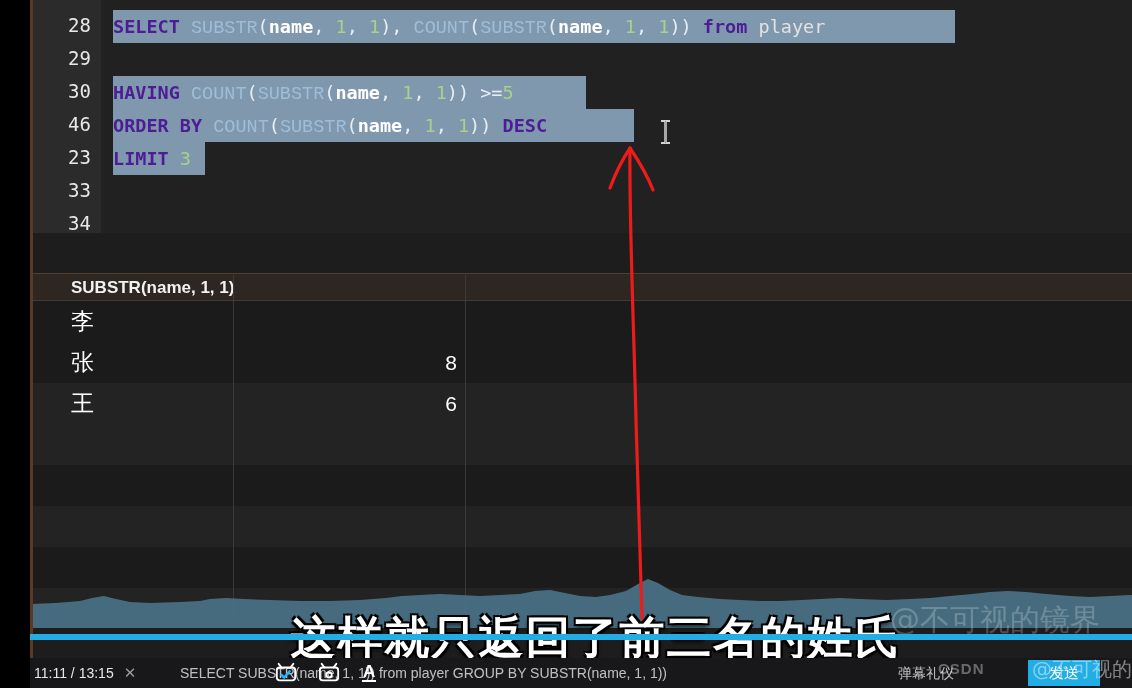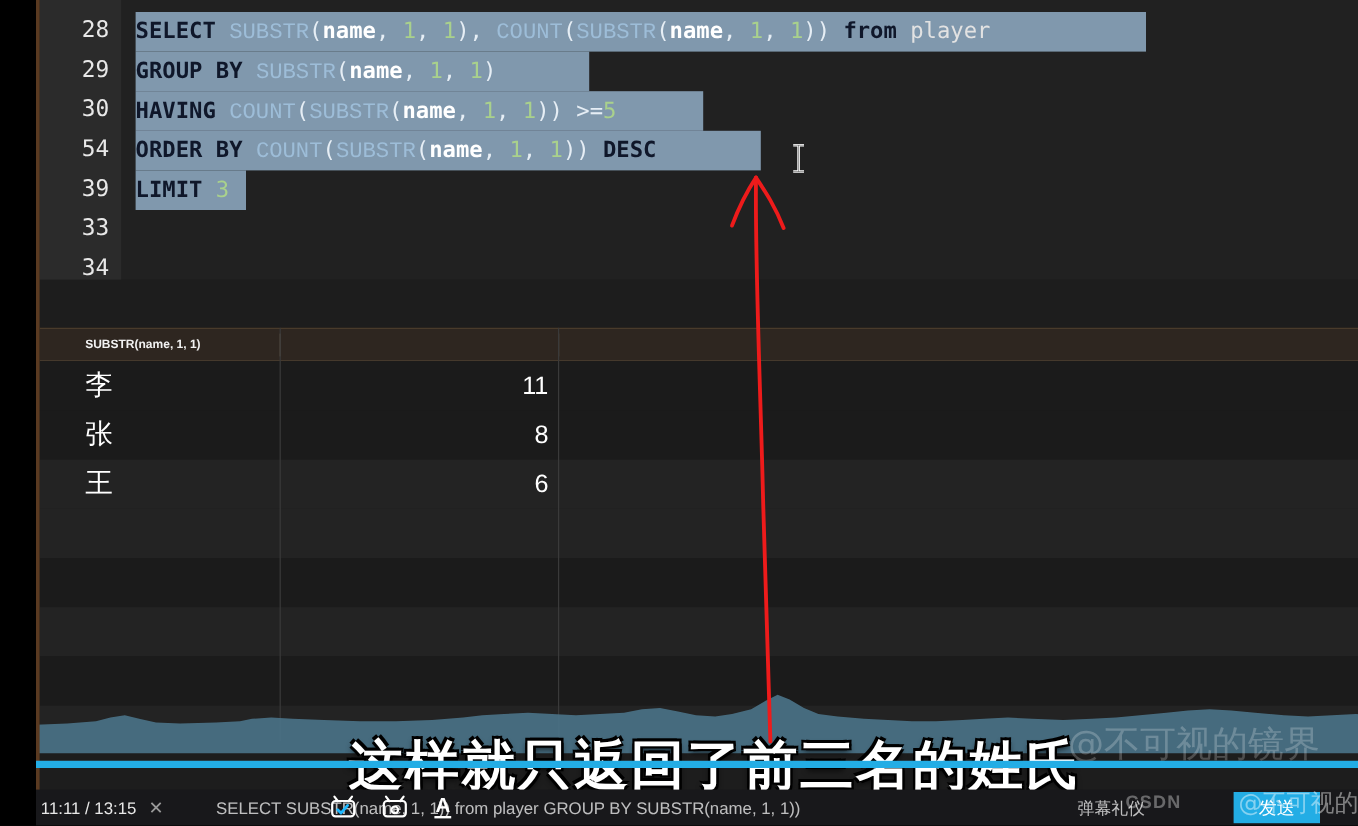--- a/index.html
+++ b/index.html
@@ -38,21 +38,21 @@
   }
   .code-area {
     position:absolute; left:68px; top:0; right:0; height:233px;
   }
   .code-line {
     position:absolute; left:12px; height:33px; line-height:33px;
     font-family:"DejaVu Sans Mono", monospace;
     font-size:18.5px; white-space:pre;
   }
   .sel { background:#8098ad; }
-  .kw   { color:#0f172a; font-weight:bold; }
+  .kw   { color:#4c1d95; font-weight:bold; }
   .fn   { color:#9dbdd8;font-family:Liberation Mono, monospace; }
   .id   { color:#ffffff; font-weight:bold; }
   .num  { color:#a9d18c; }
   .pun  { color:#e6eef5; }
   .plain{ color:#e2e2e2; }
 
   
   #ibeam {
     position:absolute; left:626px; top:120px; width:13px; height:24px; z-index:45;
   }
@@ -73,21 +73,21 @@
   #result-table {
     position:absolute; left:3px; top:273px; width:1129px; height:345px;
     background:#1b1b1b; overflow:hidden;
   }
   .thead {
     position:absolute; left:0; top:0; width:100%; height:28px;
     background:#2e2620; border-top:1px solid #50412f; border-bottom:1px solid #45392c;
   }
   .th {
     position:absolute; top:0; height:27px; line-height:27px;
-    font-size:10px; font-weight:bold; color:#f2f2f2; white-space:nowrap;
+    font-size:17px; font-weight:bold; color:#f2f2f2; white-space:nowrap;
   }
   .hdr-sep { position:absolute; top:4px; width:1px; height:19px; background:#6a5a45; }
 
   .rows { position:absolute; left:0; top:28px; width:100%; bottom:0; }
   .row { position:absolute; left:0; width:100%; height:41px; }
   .row.alt { background:#232323; }
   .row.plainrow { background:#1b1b1b; }
   .cell-name {
     position:absolute; left:38px; top:0; height:41px; line-height:41px;
     font-size:23px; color:#ffffff;
@@ -173,28 +173,27 @@
 
 <div id="video-frame">
 
   <div class="app-left-border"></div>
 
   <div id="sql-editor">
     <div class="gutter" id="gutter-host">
         <div class="ln" style="top: 16px;">28</div>
         <div class="ln" style="top: 49px;">29</div>
         <div class="ln" style="top: 82px;">30</div>
-        <div class="ln" style="top: 115px;">54</div>
-        <div class="ln" style="top: 148px;">39</div>
+        <div class="ln" style="top: 115px;">46</div>
+        <div class="ln" style="top: 148px;">23</div>
         <div class="ln" style="top: 181px;">33</div>
         <div class="ln" style="top: 214px;">34</div>
       </div>
     <div class="code-area" id="code-host">
         <div class="code-line sel" style="top: 10px; width: 842px;"><span class="kw">SELECT</span><span class="plain"> </span><span class="fn">SUBSTR</span><span class="pun">(</span><span class="id">name</span><span class="pun">, </span><span class="num">1</span><span class="pun">, </span><span class="num">1</span><span class="pun">), </span><span class="fn">COUNT</span><span class="pun">(</span><span class="fn">SUBSTR</span><span class="pun">(</span><span class="id">name</span><span class="pun">, </span><span class="num">1</span><span class="pun">, </span><span class="num">1</span><span class="pun">)) </span><span class="kw">from</span><span class="plain"> </span><span class="plain">player</span></div>
-        <div class="code-line sel" style="top: 43px; width: 378px;"><span class="kw">GROUP BY</span><span class="plain"> </span><span class="fn">SUBSTR</span><span class="pun">(</span><span class="id">name</span><span class="pun">, </span><span class="num">1</span><span class="pun">, </span><span class="num">1</span><span class="pun">)</span></div>
         <div class="code-line sel" style="top: 76px; width: 473px;"><span class="kw">HAVING</span><span class="plain"> </span><span class="fn">COUNT</span><span class="pun">(</span><span class="fn">SUBSTR</span><span class="pun">(</span><span class="id">name</span><span class="pun">, </span><span class="num">1</span><span class="pun">, </span><span class="num">1</span><span class="pun">)) </span><span class="pun">&gt;=</span><span class="num">5</span></div>
         <div class="code-line sel" style="top: 109px; width: 521px;"><span class="kw">ORDER BY</span><span class="plain"> </span><span class="fn">COUNT</span><span class="pun">(</span><span class="fn">SUBSTR</span><span class="pun">(</span><span class="id">name</span><span class="pun">, </span><span class="num">1</span><span class="pun">, </span><span class="num">1</span><span class="pun">)) </span><span class="kw">DESC</span></div>
         <div class="code-line sel" style="top: 142px; width: 92px;"><span class="kw">LIMIT</span><span class="plain"> </span><span class="num">3</span></div>
         <div class="code-line" style="top: 175px;"></div>
         <div class="code-line" style="top: 208px;"></div>
       </div>
     <svg id="ibeam" viewBox="0 0 13 24">
       <path d="M2 1 H11 M6.5 1 V23 M2 23 H11" stroke="#fff" stroke-width="2.2" fill="none"></path>
       <path d="M2 1 H11 M6.5 1 V23 M2 23 H11" stroke="#000" stroke-width="0.7" fill="none" opacity=".5"></path>
     </svg>
@@ -205,21 +204,20 @@
     <div class="thead" id="thead-host">
         <div class="th" style="left: 38px;">SUBSTR(name, 1, 1)</div>
         <div class="hdr-sep" style="left: 200px;"></div>
         <div class="hdr-sep" style="left: 432px;"></div>
       </div>
     <div class="colline" style="left:200px;"></div>
     <div class="colline" style="left:432px;"></div>
     <div class="rows" id="rows-host">
         <div class="row plainrow" style="top: 0px;">
           <div class="cell-name">李</div>
-          <div class="cell-count">11</div>
         </div>
         <div class="row plainrow" style="top: 41px;">
           <div class="cell-name">张</div>
           <div class="cell-count">8</div>
         </div>
         <div class="row alt" style="top: 82px;">
           <div class="cell-name">王</div>
           <div class="cell-count">6</div>
         </div>
         <div class="row alt" style="top: 123px;"></div>

